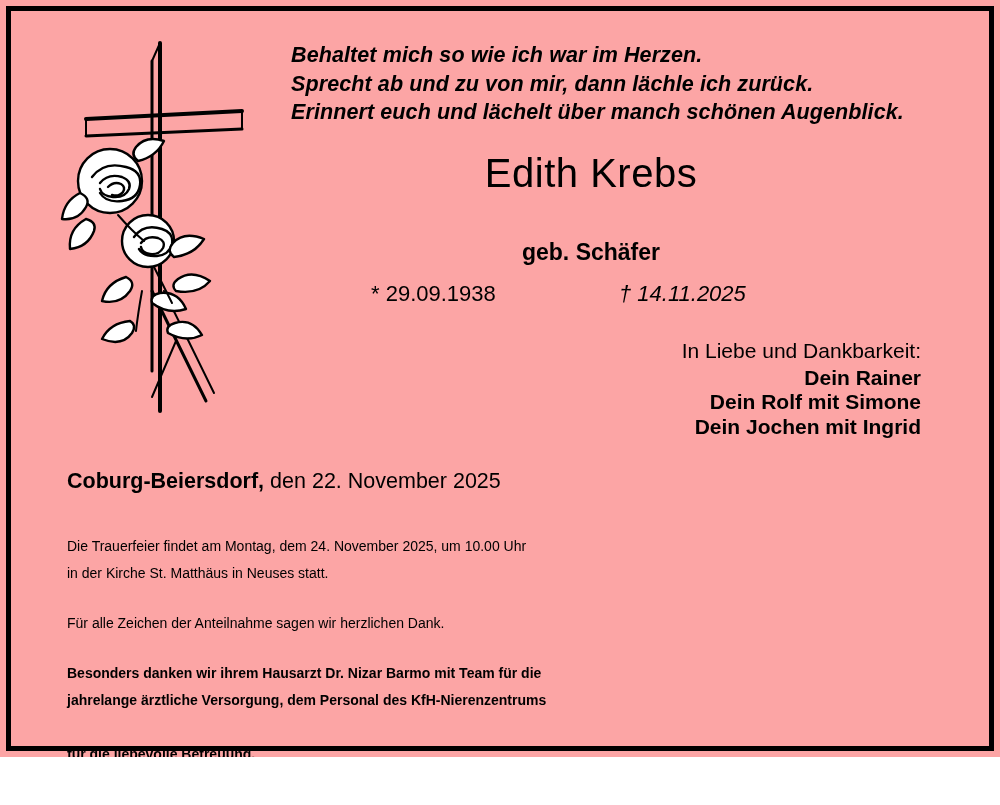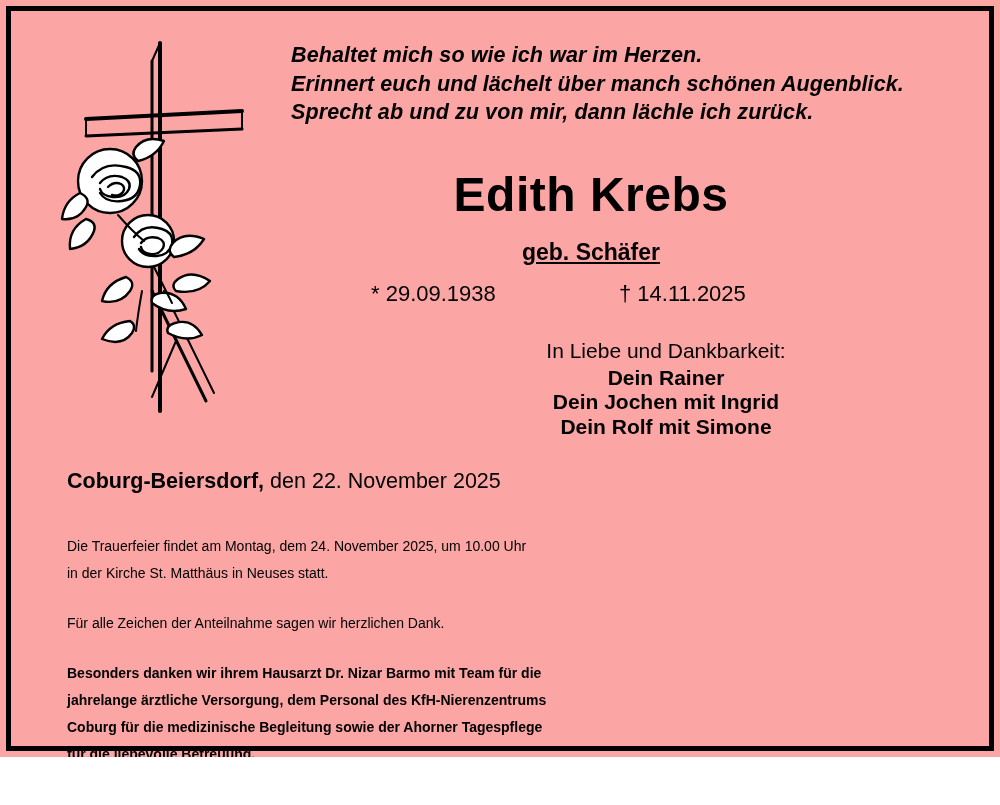--- a/index.html
+++ b/index.html
@@ -56,65 +56,65 @@
     font-size: 21.5px;
     line-height: 28.5px;
     letter-spacing: 0.1px;
   }
   .verse div { white-space: nowrap; }
 
   
   .name {
     position: absolute;
     left: 280px;
-    top: 156px;
+    top: 140px;
     width: 600px;
     text-align: center;
-    font-weight: bold;
-    font-size: 48px;
+    font-weight: normal;
+    font-size: 40px;
     letter-spacing: 0.5px;
   }
   .maiden {
     position: absolute;
     left: 280px;
     top: 228px;
     width: 600px;
     text-align: center;
     font-weight: bold;
     font-size: 23px;
-    text-decoration: underline;
   }
   .dates {
     position: absolute;
     left: 280px;
     top: 270px;
     width: 620px;
     font-size: 22px;
     font-weight: normal;
   }
   .dates .birth {
     position: absolute;
     left: 80px;
     top: 0;
     white-space: nowrap;
   }
   .dates .death {
     position: absolute;
     left: 328px;
     top: 0;
     white-space: nowrap;
+    font-style: italic;
   }
 
   
   .family {
     position: absolute;
     left: 400px;
     top: 328px;
     width: 510px;
-    text-align: center;
+    text-align: right;
     font-size: 21px;
     line-height: 24.5px;
   }
   .family .lead {
     font-weight: normal;
     margin-bottom: 2px;
   }
   .family .member {
     font-weight: bold;
   }
@@ -197,54 +197,54 @@
         <g fill="none" stroke="#000000" stroke-width="2" stroke-linecap="round">
           <path d="M62 174 q14 16 26 26"></path>
           <path d="M98 226 q10 20 18 36"></path>
           <path d="M86 250 q-4 22 -6 40"></path>
         </g>
       </svg>
     </div>
 
     <div class="verse">
       <div>Behaltet mich so wie ich war im Herzen.</div>
+      <div>Sprecht ab und zu von mir, dann lächle ich zurück.</div>
       <div>Erinnert euch und lächelt über manch schönen Augenblick.</div>
-      <div>Sprecht ab und zu von mir, dann lächle ich zurück.</div>
     </div>
 
     <div class="name">Edith Krebs</div>
     <div class="maiden">geb. Schäfer</div>
 
     <div class="dates">
       <span class="birth">* 29.09.1938</span>
       <span class="death">† 14.11.2025</span>
     </div>
 
     <div class="family">
       <div class="lead">In Liebe und Dankbarkeit:</div>
       <div class="member">Dein Rainer</div>
+      <div class="member">Dein Rolf mit Simone</div>
       <div class="member">Dein Jochen mit Ingrid</div>
-      <div class="member">Dein Rolf mit Simone</div>
     </div>
 
     <div class="placeline">
       <span class="place">Coburg-Beiersdorf,</span>
       <span>den 22. November 2025</span>
     </div>
 
     <div class="body-text">
       <p>
         <span class="line">Die Trauerfeier findet am Montag, dem 24. November 2025, um 10.00 Uhr</span><br>
         <span class="line">in der Kirche St. Matthäus in Neuses statt.</span>
       </p>
       <p>
         <span class="line">Für alle Zeichen der Anteilnahme sagen wir herzlichen Dank.</span>
       </p>
       <p>
         <span class="line">Besonders danken wir ihrem Hausarzt Dr. Nizar Barmo mit Team für die</span><br>
         <span class="line">jahrelange ärztliche Versorgung, dem Personal des KfH-Nierenzentrums</span><br>
-        <span class="line">Coburg für die medizinische Begleitung sowie der Ahorner Tagespflege</span><br>
+        <br>
         <span class="line">für die liebevolle Betreuung.</span>
       </p>
     </div>
 
   </div>
 </div>
 
 </body></html>

